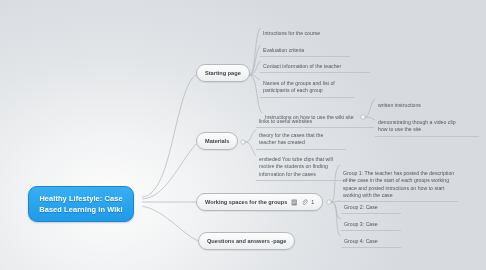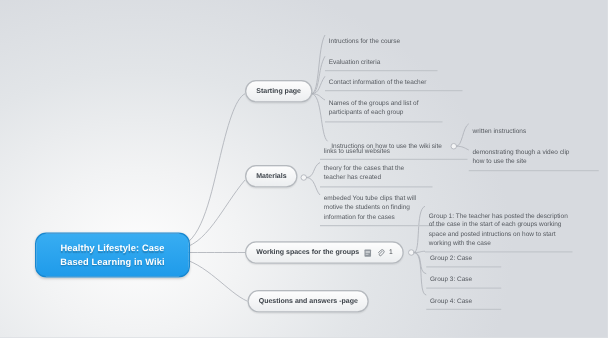--- a/index.html
+++ b/index.html
@@ -110,21 +110,21 @@
     <path d="M365,117 C370,117 370,102 375,99"></path>
     <path d="M365,117 C370,117 371,118 375,120"></path>
 
     <circle cx="329" cy="202" r="2.2"></circle>
     <path d="M331,202 C337,202 332,168 340,165"></path>
     <path d="M331,202 C337,202 336,201 340,201"></path>
     <path d="M331,202 C339,202 334,218 341,219"></path>
     <path d="M331,202 C340,202 334,235 341,236"></path>
   </svg>
 
-  <div class="node root" style="left:28px; top:186px; width:124px;">
+  <div class="node root" style="left:28px; top:186px; width:106px;">
     <span>Healthy Lifestyle: Case Based Learning in Wiki</span>
   </div>
 
   <div class="node branch" style="left:196px; top:64px;">
     <span>Starting page</span>
   </div>
 
   <div class="node leaf nb" style="left:260px; top:22px; width:120px;">
     <span>Intructions for the course</span>
   </div>

